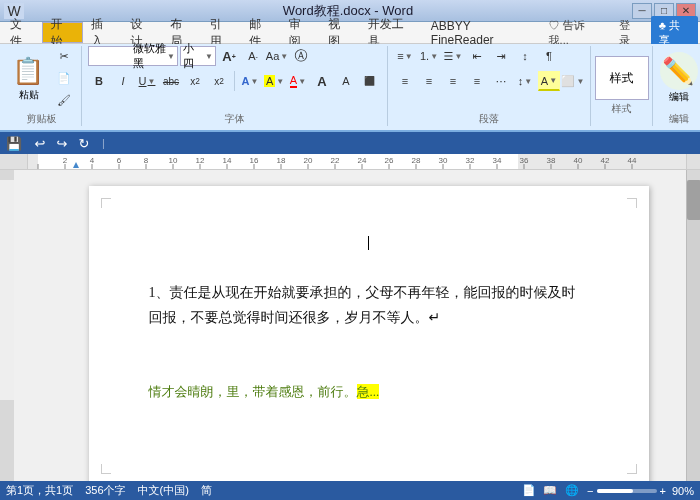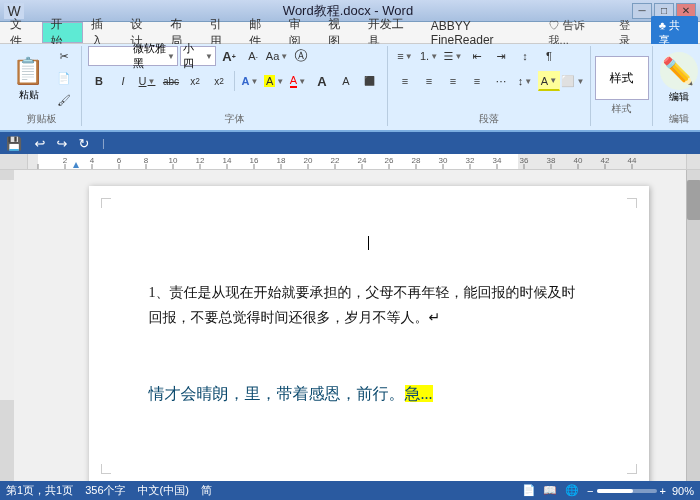--- a/index.html
+++ b/index.html
@@ -45,21 +45,21 @@
       border-bottom: 1px solid #ccc;
     }
     .menu-item {
       padding: 2px 8px;
       font-size: 12px;
       cursor: pointer;
       color: #333;
       height: 100%;
       display: flex; align-items: center;
     }
-    .menu-item.active { background: #5eead4; border: 1px solid #aac; }
+    .menu-item.active { background: #eab308; border: 1px solid #aac; }
     #menu-right {
       margin-left: auto;
       display: flex;
       align-items: center;
       gap: 4px;
     }
     .menu-right-btn {
       font-size: 11px;
       color: #444;
       padding: 2px 6px;
@@ -547,21 +547,21 @@
           <span class="cursor-line"></span>
         </div>
 
         <div class="doc-content">
           <div class="doc-para">
             1、责任是从现在开始就要承担的，父母不再年轻，能回报的时候及时回报，不要总觉得时间还很多，岁月不等人。↵
           </div>
           <div class="doc-para">
             &nbsp;
           </div>
-          <div class="doc-para" style="color:#0c4a6e;font-size:16px;">
+          <div class="doc-para" style="color:#4d7c0f;font-size:13px;">
             情才会晴朗，里，带着感恩，前行。<span style="background:#ffff00;">急...</span>
           </div>
         </div>
       </div>
     </div>
 
     <div id="right-scrollbar" style="position:relative;">
       <div style="width:14px;height:100%;background:#d0d0d0;">
         <div style="width:14px;height:40px;background:#a0a0a0;border-radius:2px;margin-top:10px;"></div>
       </div>

